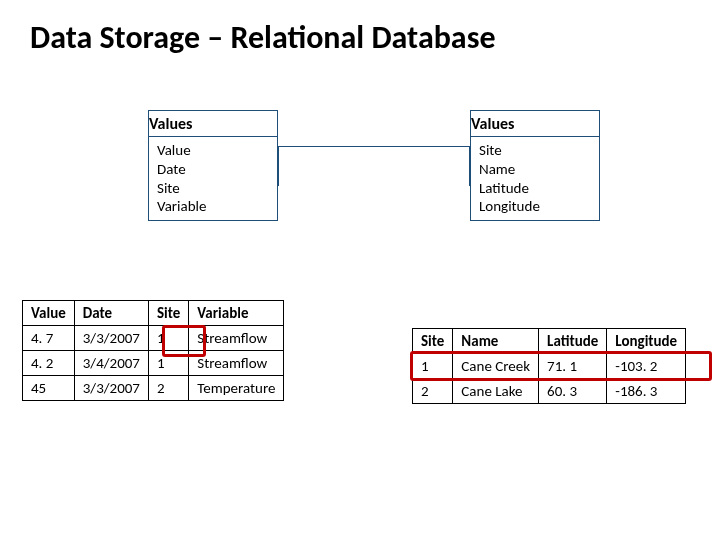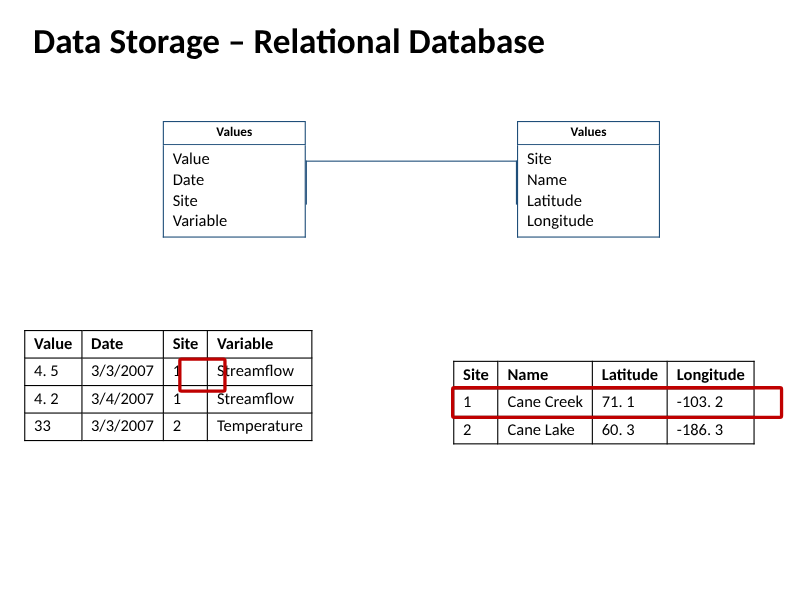--- a/index.html
+++ b/index.html
@@ -2,21 +2,21 @@
 <html><head>
 <meta charset="utf-8">
 <style>
 *{box-sizing:border-box;margin:0;padding:0}
 body{width:720px;height:540px;background:#fff;font-family:Calibri,Arial,sans-serif;color:#000;position:relative}
 .title{font-size:32px;font-weight:700;padding:18px 30px 0 30px}
 .schema-area{position:absolute;top:110px;left:0;width:720px;height:160px}
 .entity{position:absolute;width:130px}
 .entity.left{left:148px;top:0}
 .entity.right{left:470px;top:0}
-.ent-head{background:#fff;border:1.5px solid #1f4e79;text-align:center;font-weight:700;font-size:12px;padding:3px 0}
+.ent-head{background:#fff;border:1.5px solid #1f4e79;font-weight:700;font-size:16px;padding:3px 0}
 .ent-body{background:#fff;border:1.5px solid #1f4e79;border-top:none;font-size:15px;padding:4px 8px;line-height:1.25}
 .connector{position:absolute;top:36px;left:278px;width:192px;height:40px;border-top:1.5px solid #1f4e79;border-left:1.5px solid #1f4e79;border-right:1.5px solid #1f4e79;border-bottom:none}
 .tables{position:absolute;top:300px;left:22px;width:680px}
 table{border-collapse:collapse;font-size:15px}
 th,td{border:1px solid #000;padding:3px 8px;text-align:left;font-weight:400}
 th{font-weight:700;background:#fff}
 .values-table{position:absolute;left:0;top:0}
 .sites-table{position:absolute;left:390px;top:28px}
 .hl-site{position:absolute;border:3px solid #c00000;border-radius:3px}
 .hl1{left:140px;top:25px;width:44px;height:32px}
@@ -52,33 +52,33 @@
 <div class="tables">
   <table class="values-table">
     <tbody>
         <tr>
       <th>Value</th>
       <th>Date</th>
       <th>Site</th>
       <th>Variable</th>
     </tr>
     <tr>
-      <td>4. 5</td>
+      <td>4. 7</td>
       <td>3/3/2007</td>
       <td>1</td>
       <td>Streamflow</td>
     </tr>
     <tr>
       <td>4. 2</td>
       <td>3/4/2007</td>
       <td>1</td>
       <td>Streamflow</td>
     </tr>
     <tr>
-      <td>33</td>
+      <td>45</td>
       <td>3/3/2007</td>
       <td>2</td>
       <td>Temperature</td>
     </tr>
   </tbody>
     </table>
 
   <table class="sites-table">
     <tbody>
         <tr>

